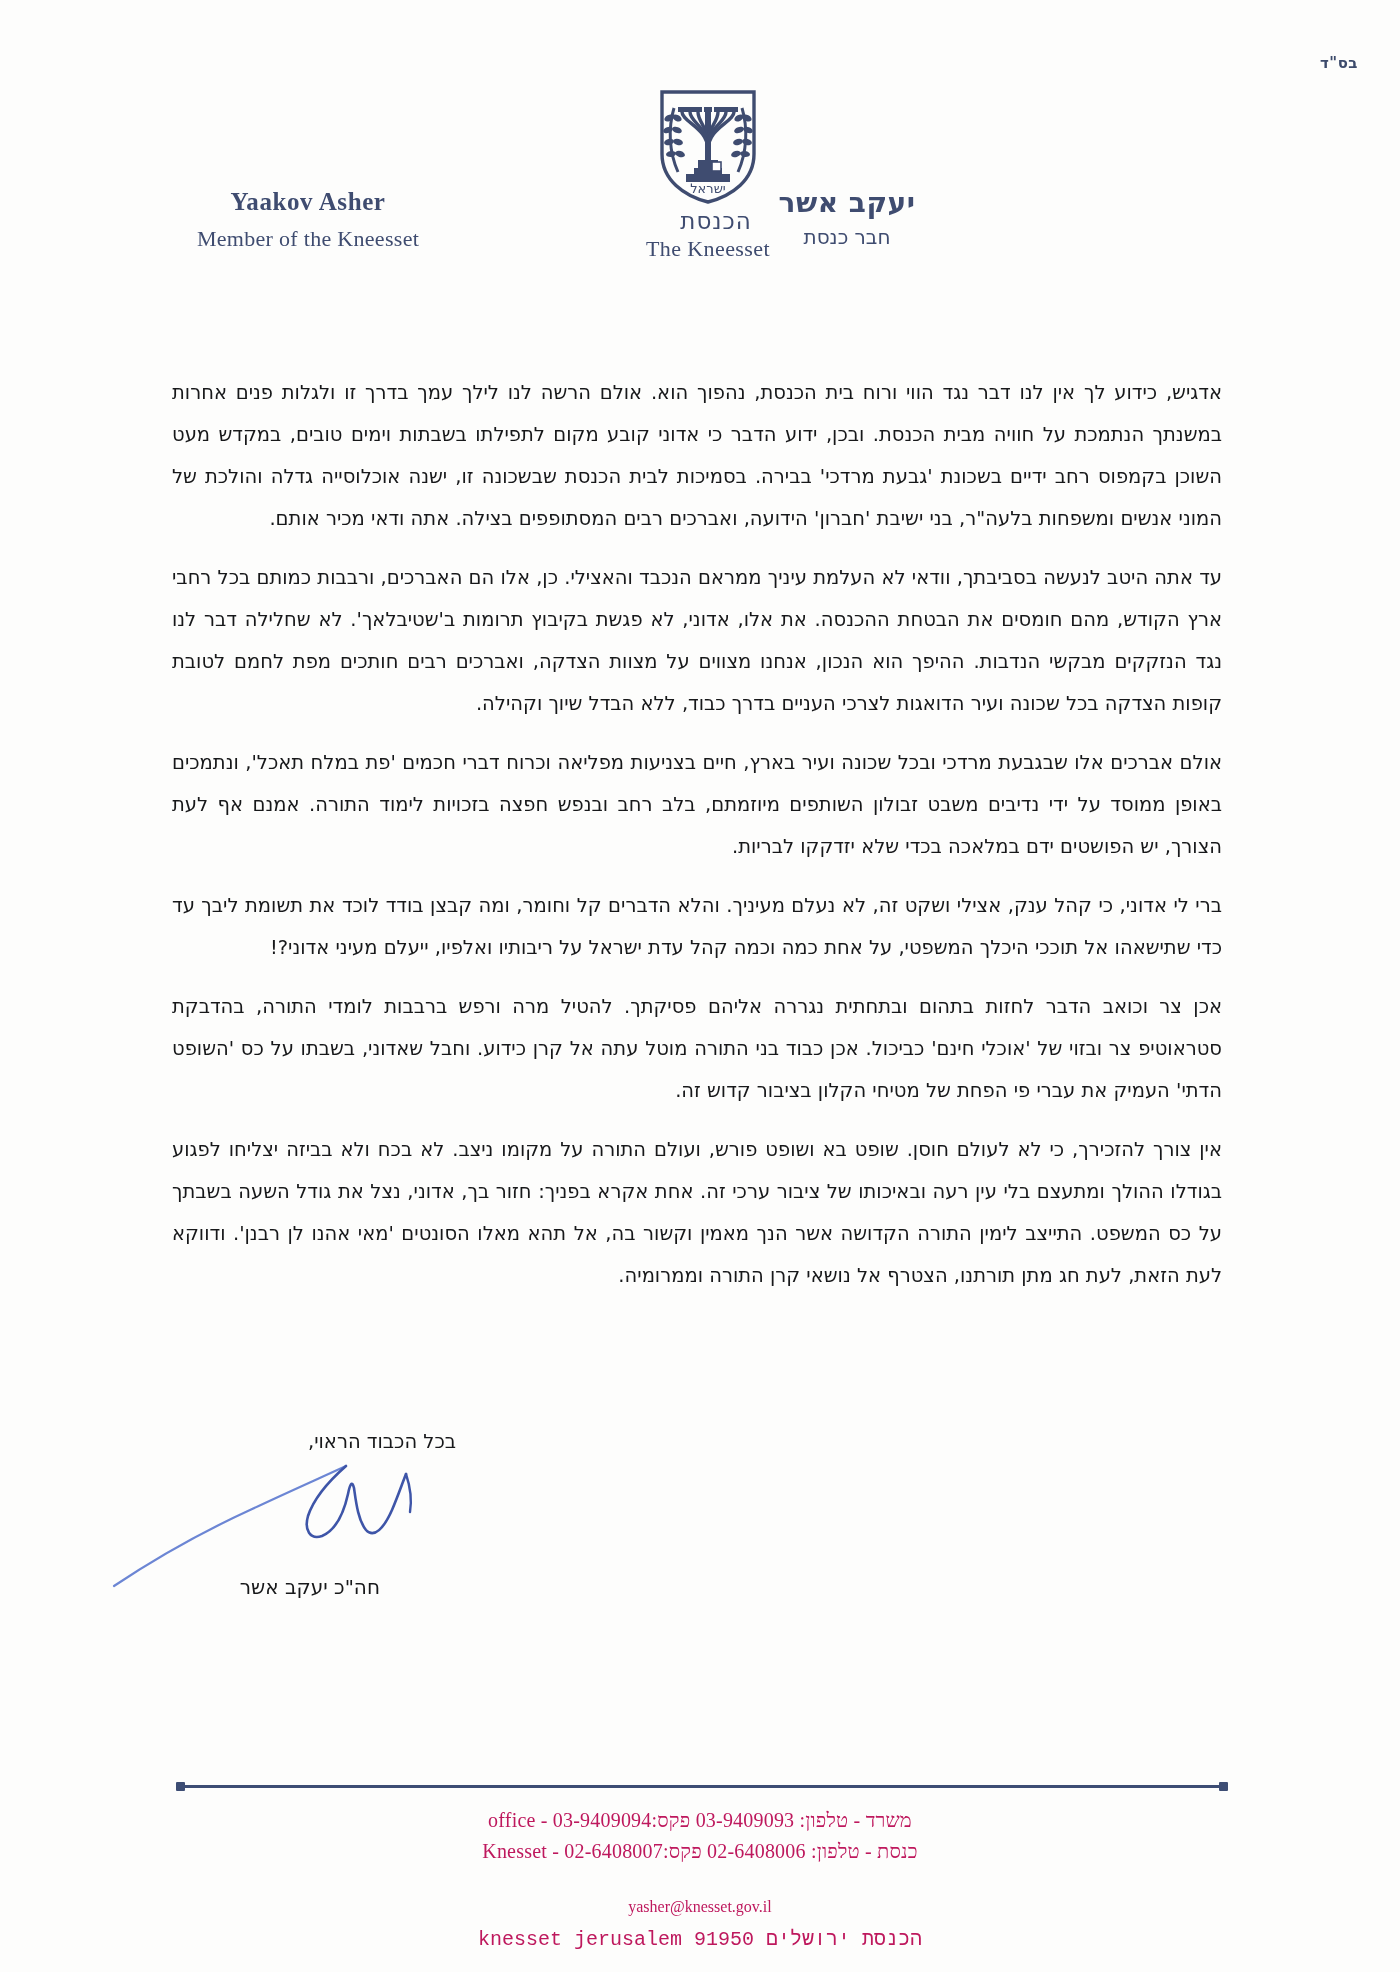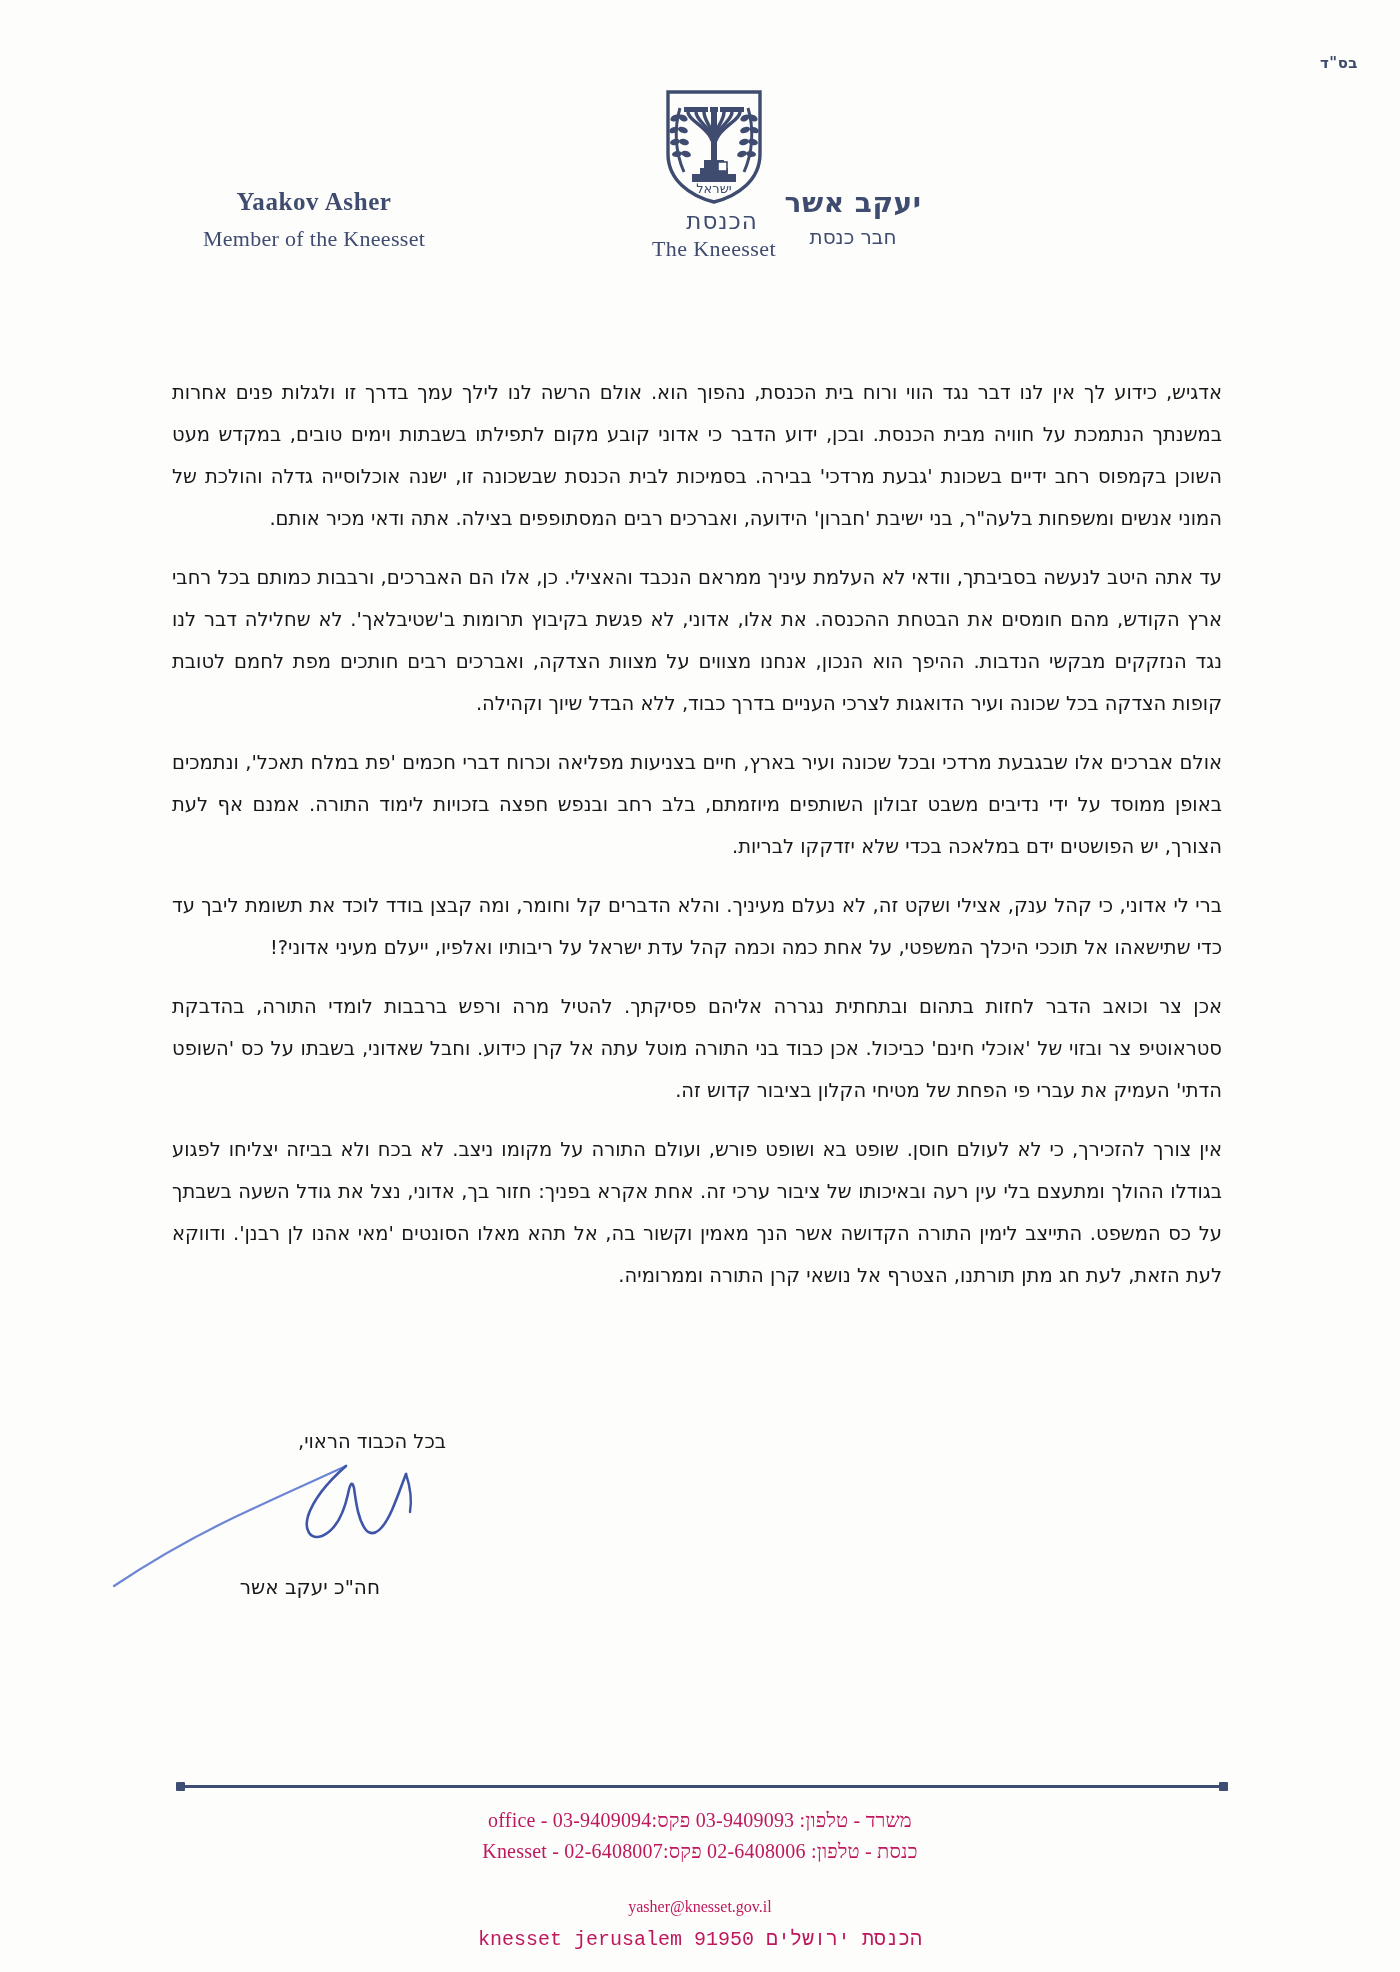--- a/index.html
+++ b/index.html
@@ -29,21 +29,21 @@
     font-weight: 700;
     color: #3c4a6b;
     direction: rtl;
     letter-spacing: 0.5px;
   }
 
   
   .letterhead {
     position: absolute;
     top: 88px;
-    left: 14px;
+    left: 8px;
     width: 1114px;
     height: 180px;
   }
 
   .lh-en {
     position: absolute;
     left: 110px;
     top: 100px;
     width: 380px;
     text-align: center;
@@ -133,21 +133,21 @@
   }
   .letter-body p {
     margin: 0 0 17px 0;
   }
   .letter-body p:last-child { margin-bottom: 0; }
 
   
   .closing {
     position: absolute;
     top: 1430px;
-    left: 186px;
+    left: 196px;
     width: 260px;
     direction: rtl;
     text-align: right;
     font-family: "DejaVu Sans", sans-serif;
     font-size: 19.5px;
     color: #17181a;
   }
   .signature-wrap {
     position: absolute;
     top: 1440px;

